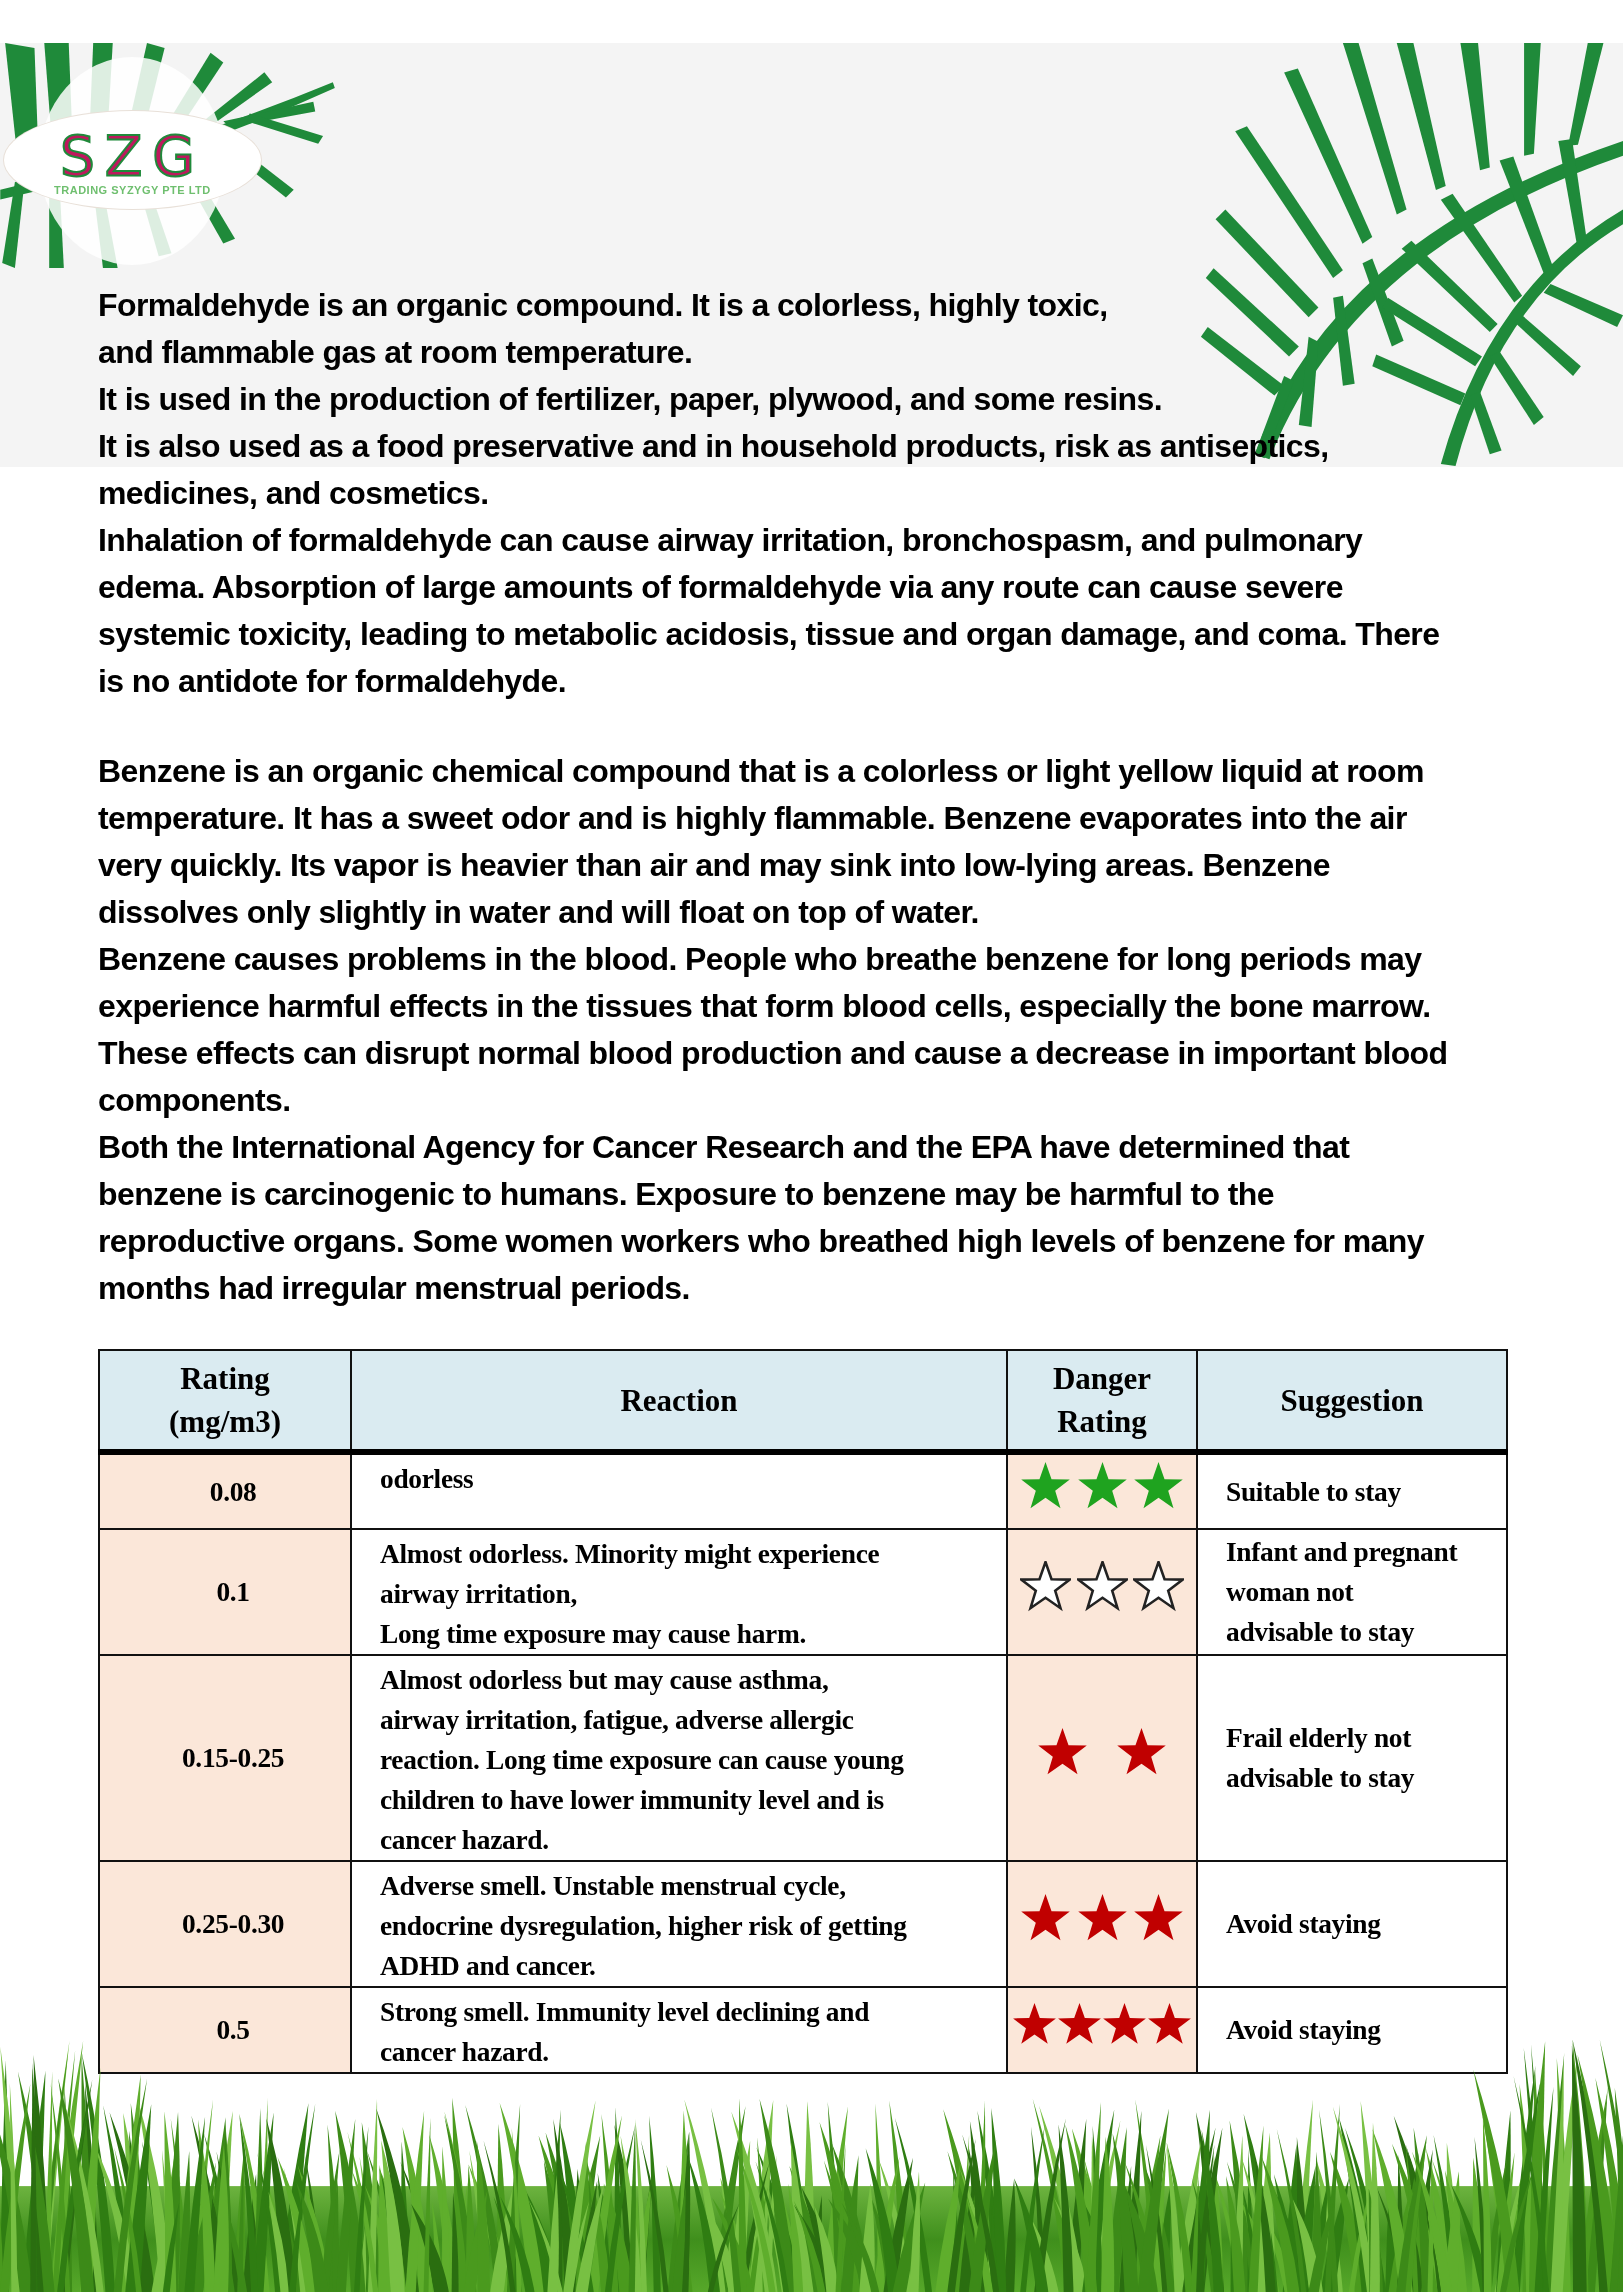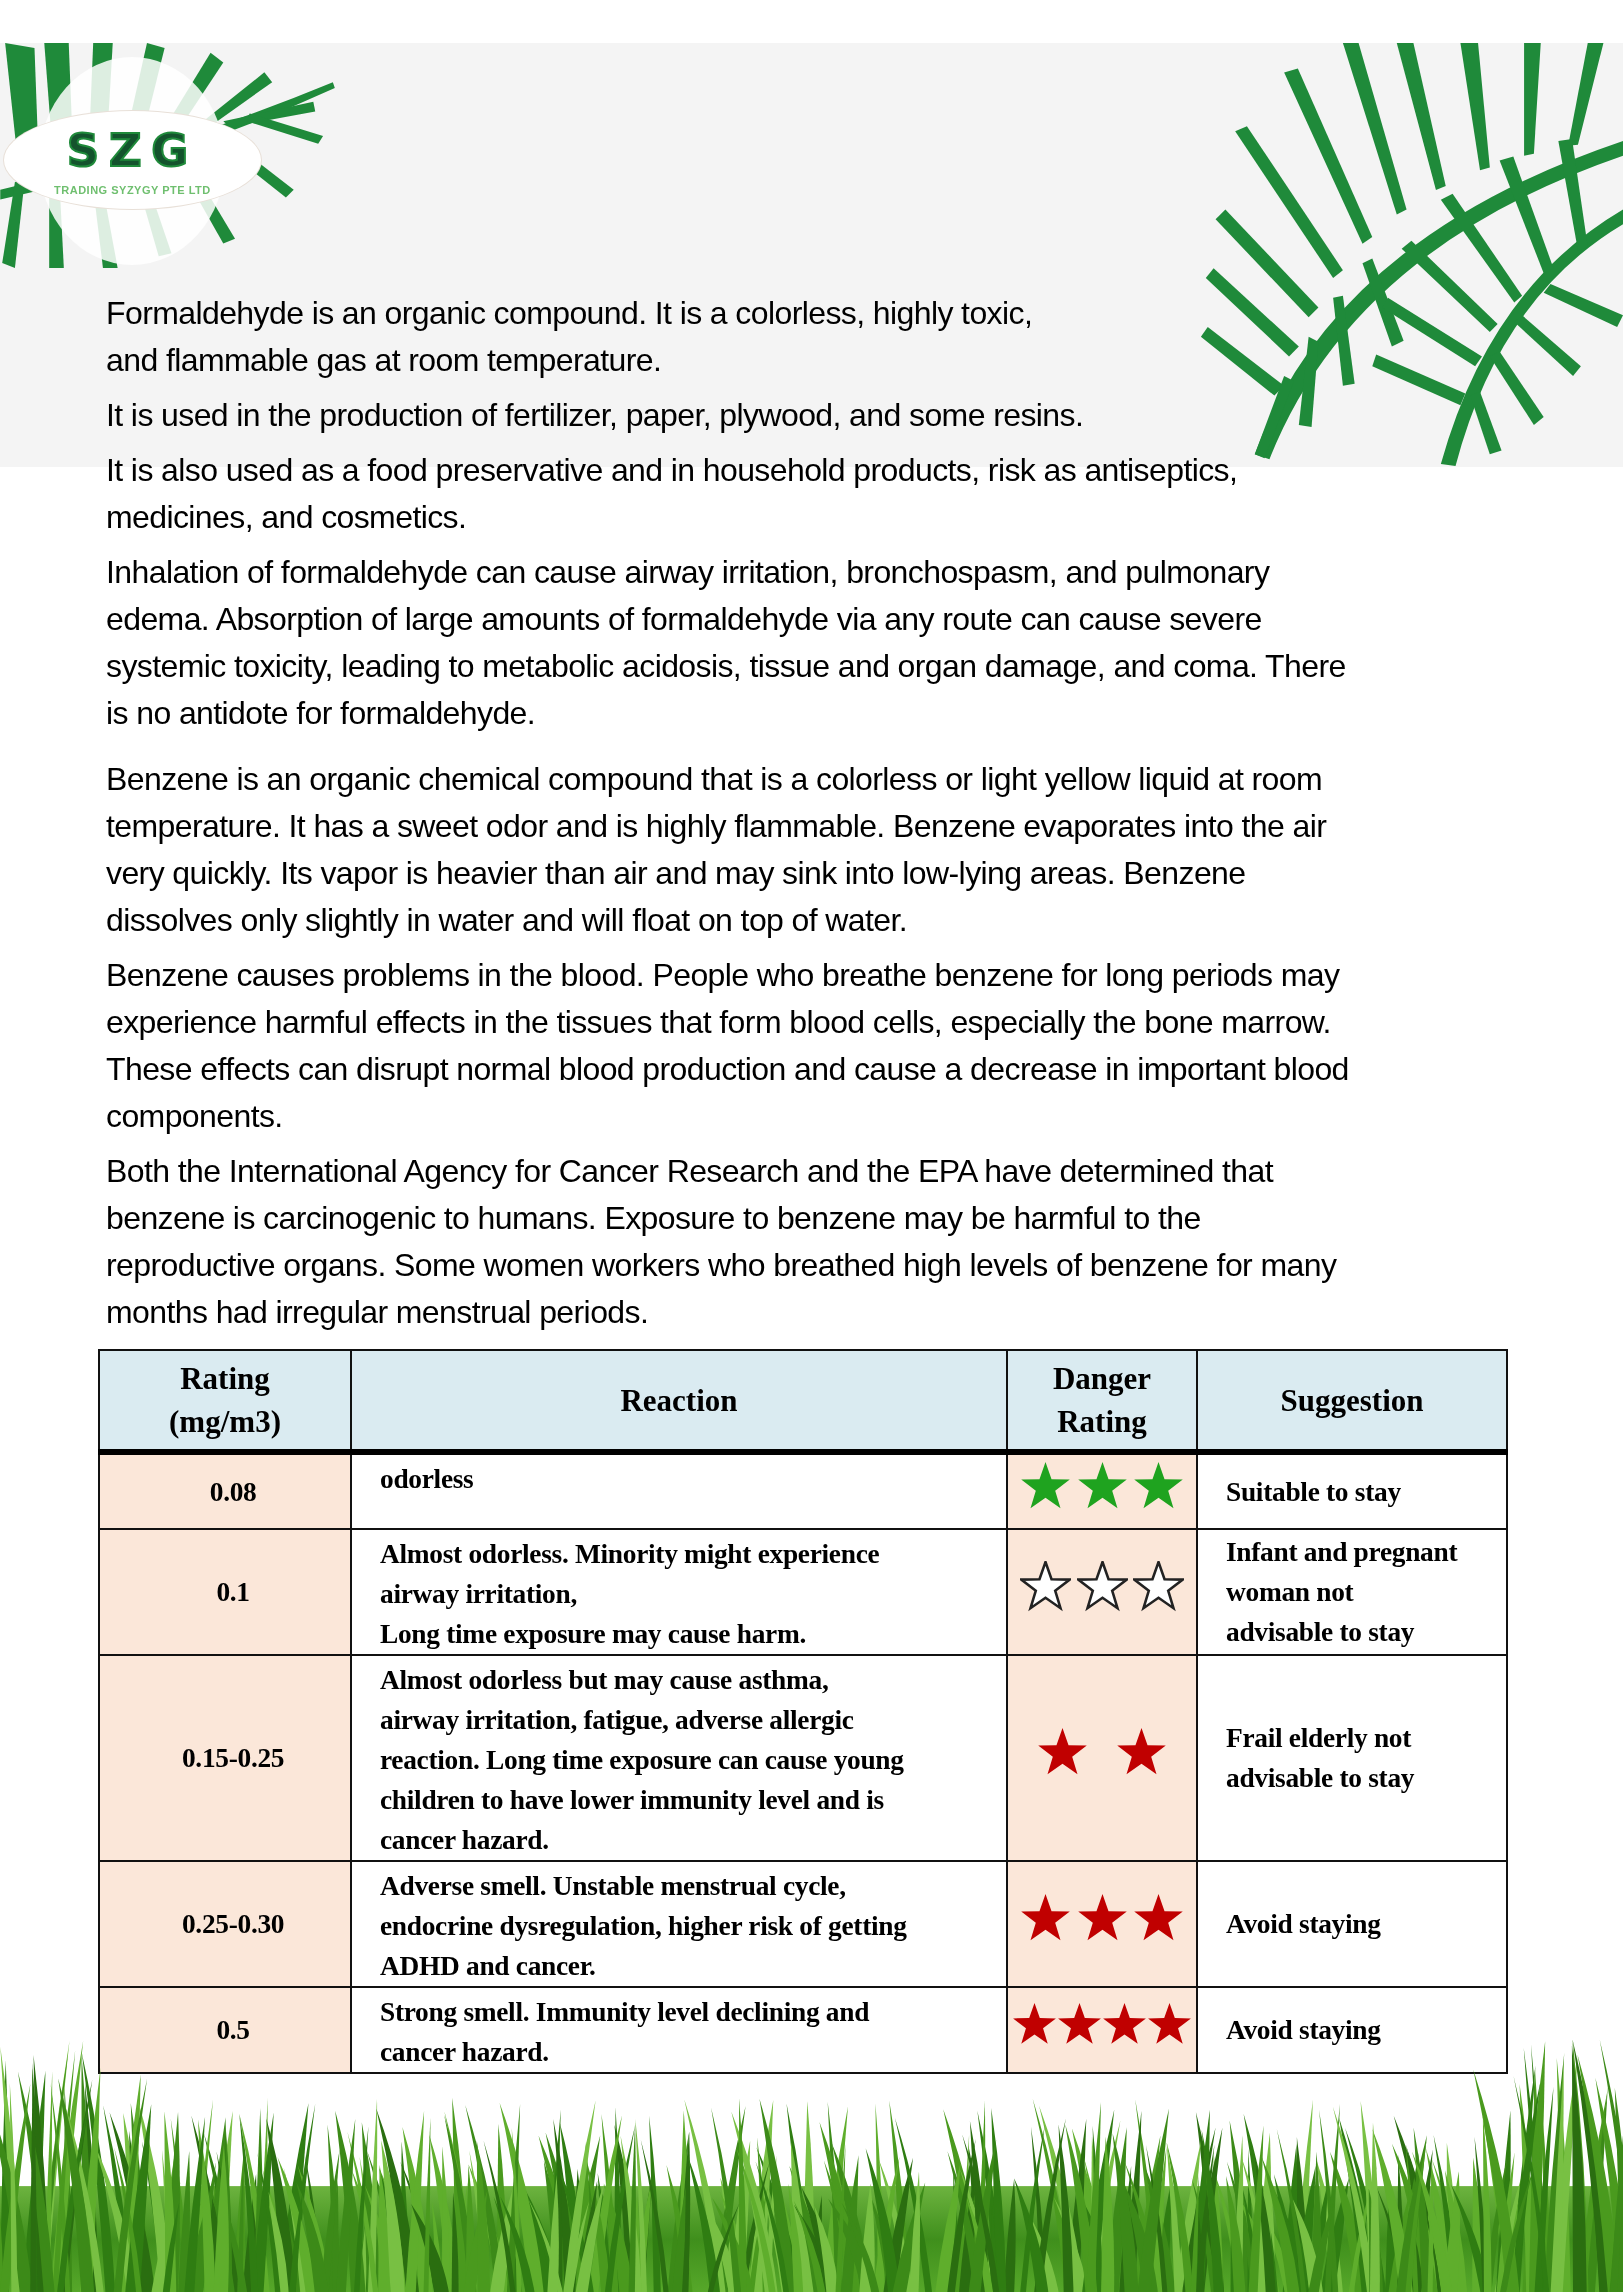--- a/index.html
+++ b/index.html
@@ -22,33 +22,33 @@
     position: absolute; left: 0; top: 54px; width: 257px; height: 98px;
     background: #fff; border-radius: 50%;
     box-shadow: 0 0 0 1px #e8e0d8;
   }
   .logo-circle {
     position: absolute; left: 35px; top: 0; width: 186px; height: 208px;
     background: rgba(255,255,255,0.85); border-radius: 50%;
   }
   .logo-text {
     position: absolute; left: 0; width: 257px; top: 67px; text-align: center;
-    font-family: "DejaVu Sans", sans-serif; font-size: 45px; letter-spacing: 9.8px;
-    color: #14532d; -webkit-text-stroke: 2px #1f8a3a; font-weight: bold;
+    font-family: "DejaVu Sans", sans-serif; font-size: 55px; letter-spacing: 9.8px;
+    color: #be185d; -webkit-text-stroke: 2px #1f8a3a; font-weight: normal;
   }
   .logo-sub {
     position: absolute; left: 0; width: 257px; top: 127px; text-align: center;
     font-size: 11px; font-weight: bold; color: #6fbf6f; letter-spacing: 0.5px;
   }
   .body-text {
     position: absolute; left: 98px; width: 1431px;
     font-family: "Liberation Sans", sans-serif;
     font-size: 32px; line-height: 47px; letter-spacing: -0.6px;
   }
-  .body-text p { margin: 8px; white-space: pre-line; }
+  .body-text p { margin: 0; white-space: pre-line; font-weight: bold; }
   #formaldehyde-text { top: 282px; }
   #benzene-text { top: 748px; }
 
   table.rating-table {
     position: absolute; left: 98px; top: 1349px; width: 1407px;
     border-collapse: collapse; table-layout: fixed;
     font-family: Liberation Serif, serif;
   }
   .rating-table th, .rating-table td {
     border: 2.5px solid #111; padding: 0 11.8px;

